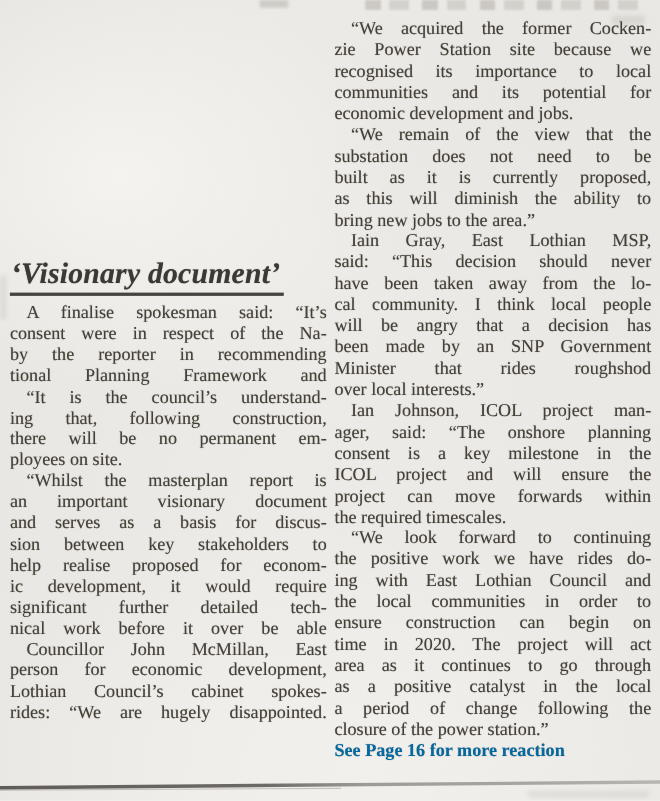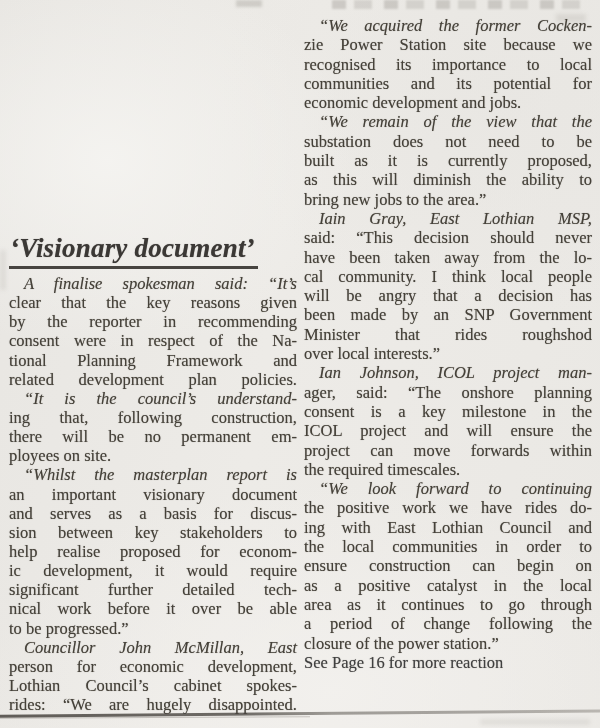--- a/index.html
+++ b/index.html
@@ -22,22 +22,22 @@
     border-bottom:3px solid #474440;padding:0 3px 2px 1px;margin-bottom:5px;
     text-shadow:0 0 .9px rgba(59,56,53,.6);
   }
   .ln{
     font-size:16.5px;line-height:19.15px;height:19.15px;
     text-align:justify;text-align-last:justify;
     text-shadow:0 0 .9px rgba(69,65,57,.5);
   }
   #right-col .ln{line-height:19.3px;height:19.3px;}
   .ln.end{text-align-last:left;}
-  .ln.ind{padding-left:15px;font-style:italic;}
-  .ln.bold{font-weight:normal;color:#404040;}
+  .ln.ind{padding-left:15px;}
+  .ln.bold{font-weight:bold;color:#0369a1;}
   .bottom-rule{
     position:absolute;left:-5px;top:712px;width:612px;height:2.5px;
     transform:rotate(-0.5deg);
     background:linear-gradient(90deg,
       rgba(72,68,63,.85) 0%,rgba(72,68,63,.78) 40%,
       rgba(90,86,80,.55) 55%,rgba(100,96,90,.5) 80%,rgba(112,107,100,.4) 100%);
   }
   .bottom-rule-echo{
     position:absolute;left:0;top:717px;width:310px;height:1px;
     background:rgba(95,90,84,.3);transform:rotate(-0.3deg);
@@ -59,38 +59,35 @@
 
 <div class="artifact bleed-top"></div>
 <div class="artifact smudge-a"></div>
 <div class="artifact smudge-b"></div>
 <div class="artifact smudge-d"></div>
 
 <div id="left-col" class="col">
   <div class="headline">‘Visionary document’</div>
   <div id="left-lines">
       <div class="ln ind">A finalise spokesman said: “It’s</div>
-      <div class="ln">clear that the key reasons given</div>
+      <div class="ln">consent were in respect of the Na-</div>
       <div class="ln">by the reporter in recommending</div>
-      <div class="ln">consent were in respect of the Na-</div>
       <div class="ln">tional Planning Framework and</div>
-      <div class="ln">related development plan policies.</div>
       <div class="ln ind">“It is the council’s understand-</div>
       <div class="ln">ing that, following construction,</div>
       <div class="ln">there will be no permanent em-</div>
       <div class="ln end">ployees on site.</div>
       <div class="ln ind">“Whilst the masterplan report is</div>
       <div class="ln">an important visionary document</div>
       <div class="ln">and serves as a basis for discus-</div>
       <div class="ln">sion between key stakeholders to</div>
       <div class="ln">help realise proposed for econom-</div>
       <div class="ln">ic development, it would require</div>
       <div class="ln">significant further detailed tech-</div>
       <div class="ln">nical work before it over be able</div>
-      <div class="ln end">to be progressed.”</div>
       <div class="ln ind">Councillor John McMillan, East</div>
       <div class="ln">person for economic development,</div>
       <div class="ln">Lothian Council’s cabinet spokes-</div>
       <div class="ln">rides: “We are hugely disappointed.</div>
     </div>
 </div>
 
 <div id="right-col" class="col">
   <div id="right-lines">
       <div class="ln ind">“We acquired the former Cocken-</div>
@@ -115,22 +112,23 @@
       <div class="ln">ager, said: “The onshore planning</div>
       <div class="ln">consent is a key milestone in the</div>
       <div class="ln">ICOL project and will ensure the</div>
       <div class="ln">project can move forwards within</div>
       <div class="ln end">the required timescales.</div>
       <div class="ln ind">“We look forward to continuing</div>
       <div class="ln">the positive work we have rides do-</div>
       <div class="ln">ing with East Lothian Council and</div>
       <div class="ln">the local communities in order to</div>
       <div class="ln">ensure construction can begin on</div>
+      <div class="ln">time in 2020. The project will act</div>
+      <div class="ln">area as it continues to go through</div>
       <div class="ln">as a positive catalyst in the local</div>
-      <div class="ln">area as it continues to go through</div>
       <div class="ln">a period of change following the</div>
       <div class="ln end">closure of the power station.”</div>
       <div class="ln bold end">See Page 16 for more reaction</div>
     </div>
 </div>
 
 <div class="bottom-rule"></div>
 <div class="bottom-rule-echo"></div>
 <div class="artifact smudge-c"></div>
 

